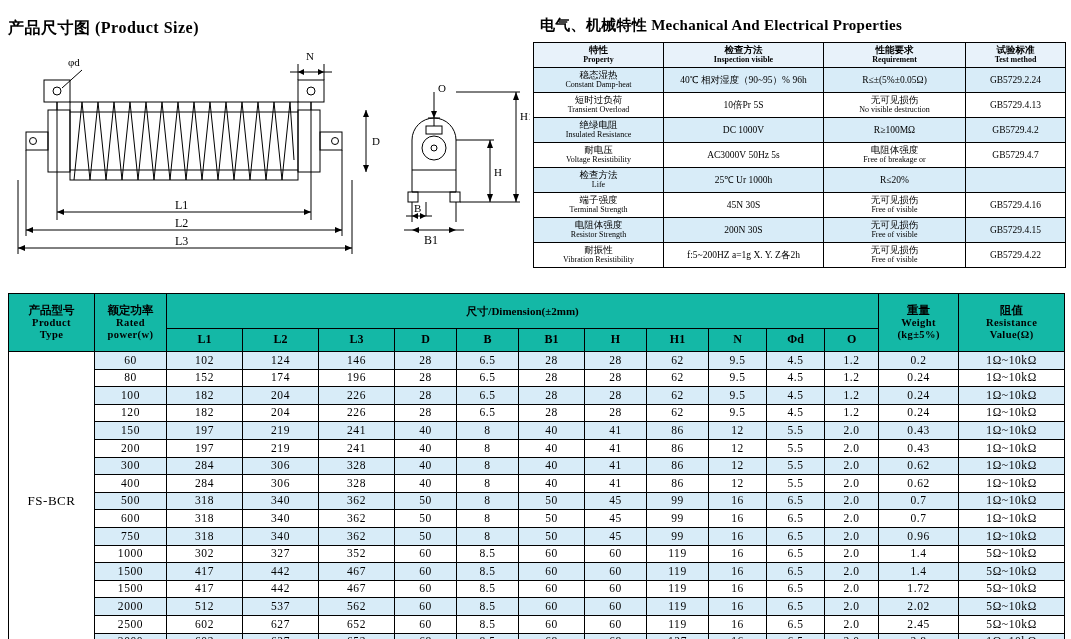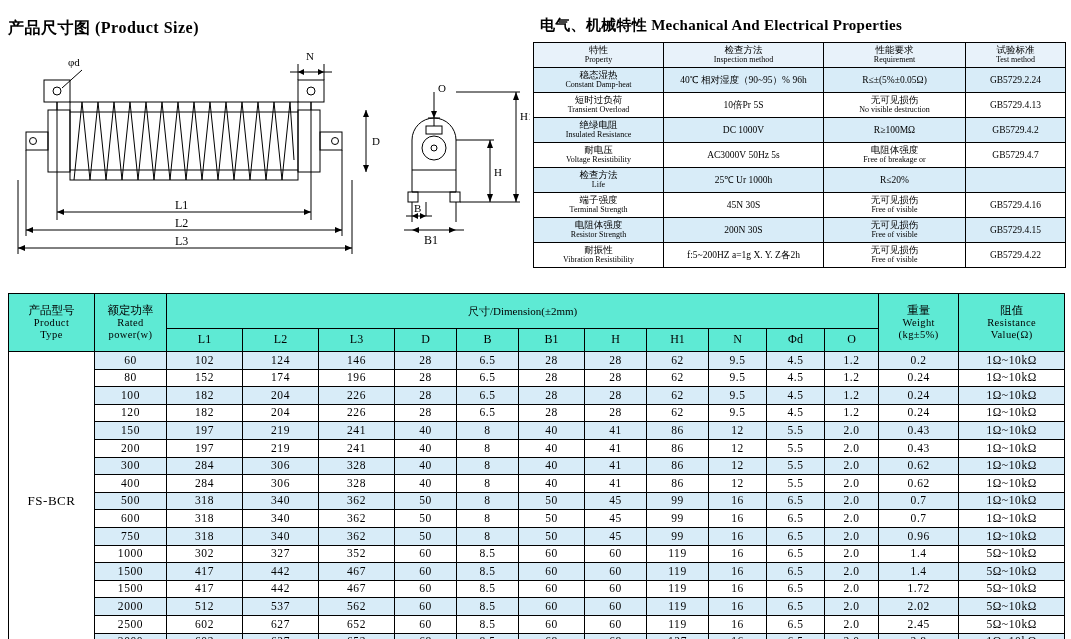--- a/index.html
+++ b/index.html
@@ -34,42 +34,42 @@
     font-size:9px;
     table-layout:fixed;
   }
   .props th,.props td{
     border:1px solid #000;
     text-align:center;
     vertical-align:middle;
     padding:1px 2px;
     line-height:1.12;
   }
-  .props thead th{background:#e8f2fa;height:22px;font-weight:normal;}
+  .props thead th{background:#e8f2fa;height:22px;font-weight:bold;}
   .props tbody tr:nth-child(odd) td{background:#d8ecf8;}
   .props tbody tr:nth-child(even) td{background:#ffffff;}
   .props tbody td{height:22px;}
   .cn{font-size:9.5px;}
   .en{font-size:8px;}
 
   
   .dims{
     position:absolute;left:8px;top:283px;width:1056px;
     border-collapse:collapse;
     table-layout:fixed;
     font-size:11px;
   }
   .dims th,.dims td{
     border:1px solid #000;
     text-align:center;
     vertical-align:middle;
     line-height:1.15;
     padding:0;
   }
-  .dims thead th{background:#5eead4;font-weight:normal;}
+  .dims thead th{background:#14b8a6;font-weight:bold;}
   .dims thead th.top{height:34px;}
   .dims thead th.sub{height:22px;font-size:12px;}
   .dims tbody td{height:16.6px;font-size:11.5px;letter-spacing:0.6px;}
   .dims tbody tr.alt td{background:#d8ecf8;}
   .dims tbody tr.plain td{background:#ffffff;}
   .dims .type-cell{
     background:#ffffff !important;
     font-size:13px;letter-spacing:0.5px;
   }
   .hdr-cn{font-size:11.5px;}
@@ -221,21 +221,21 @@
         <col style="width:100px">
     </colgroup>
     <thead>
       <tr>
         <th>
           <div class="cn">特性</div>
           <div class="en">Property</div>
         </th>
         <th>
           <div class="cn">检查方法</div>
-          <div class="en">Inspection method</div>
+          <div class="en">Inspection visible</div>
         </th>
         <th>
           <div class="cn">性能要求</div>
           <div class="en">Requirement</div>
         </th>
         <th>
           <div class="cn">试验标准</div>
           <div class="en">Test method</div>
         </th>
       </tr>

